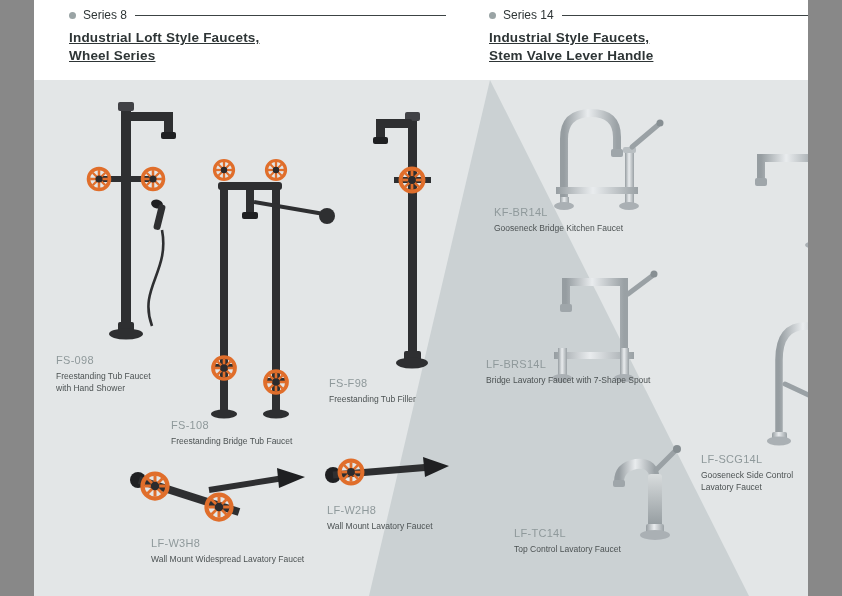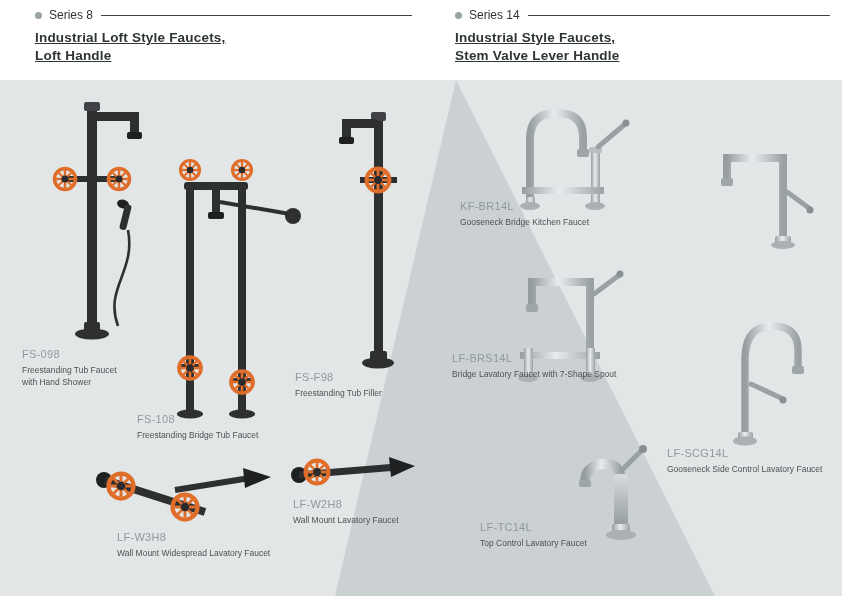--- a/index.html
+++ b/index.html
@@ -1,37 +1,37 @@
 <!DOCTYPE html>
 <html><head>
 <meta charset="utf-8">
 <style>
   * { margin:0; padding:0; box-sizing:border-box; }
   html,body { background:#888; }
   body { font-family:"Liberation Sans", sans-serif; }
   .page {
-    position:relative; width:842px; height:596px; margin:0 auto;
+    position:relative; width:774px; height:596px; margin:0 auto;
     background:#ffffff; overflow:hidden;
   }
   
   .series-header { position:absolute; top:8px; }
   .series-row { display:flex; align-items:center; }
   .series-dot { width:7px; height:7px; border-radius:50%; background:#9aa4a5; margin-right:7px; flex:0 0 auto; }
   .series-label { font-size:12px; color:#2e3536; white-space:nowrap; }
   .series-rule { flex:1; height:1px; background:#3c4344; margin-left:8px; }
   .series-title { margin-top:7px; font-size:13.5px; font-weight:bold; color:#2e3536; line-height:1.32; letter-spacing:0.2px;text-decoration:underline; }
   #hdr-s8  { left:35px;  width:377px; }
   #hdr-s14 { left:455px; width:375px; }
   
   .canvas { position:absolute; left:0; top:80px; width:842px; height:516px; background:#e3e6e7; }
   .canvas svg { position:absolute; left:0; top:0; }
   
   .pimg { position:absolute; }
   
-  .plabel { position:absolute; }
+  .plabel { position:absolute;margin-top:6px; }
   .pcode { font-size:11px; color:#8f999b; letter-spacing:0.3px; margin-bottom:4px; }
   .pdesc { font-size:8.5px; color:#4c5253; line-height:1.45; }
 </style>
 </head>
 <body>
 
 <svg width="0" height="0" style="position:absolute" aria-hidden="true">
   <defs>
     <g id="wheel">
       <circle r="10" fill="none" stroke="#e06e2b" stroke-width="3.4"></circle>
@@ -56,21 +56,21 @@
 <div class="page">
 
   <div class="series-header" id="hdr-s8">
     <div class="series-row">
       <span class="series-dot"></span>
       <span class="series-label">Series 8</span>
       <span class="series-rule"></span>
     </div>
     <div class="series-title">
       <div>Industrial Loft Style Faucets,</div>
-      <div>Loft Handle</div>
+      <div>Wheel Series</div>
     </div>
   </div>
 
   <div class="series-header" id="hdr-s14">
     <div class="series-row">
       <span class="series-dot"></span>
       <span class="series-label">Series 14</span>
       <span class="series-rule"></span>
     </div>
     <div class="series-title">

